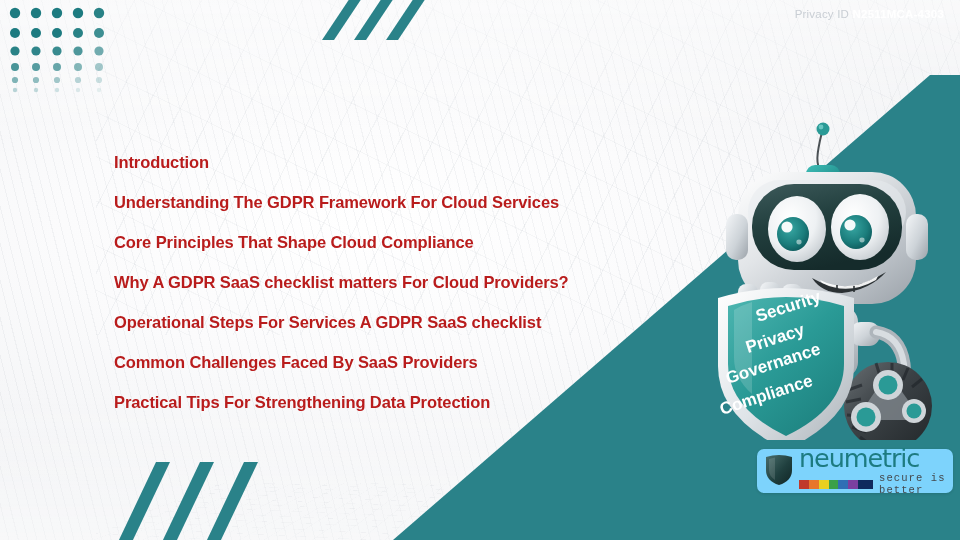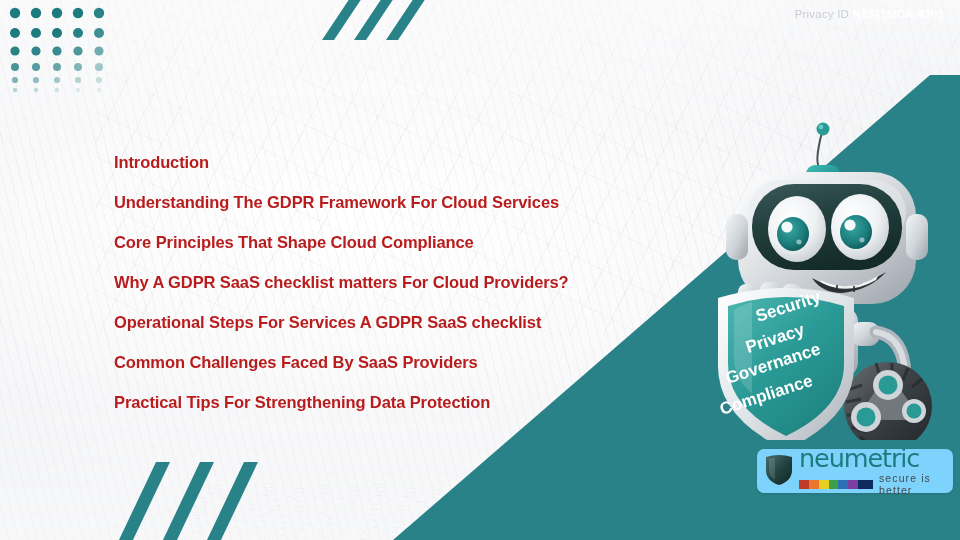--- a/index.html
+++ b/index.html
@@ -103,21 +103,21 @@
       #c0392b 0%, #c0392b 14%,
       #e8762b 14%, #e8762b 27%,
       #e9d020 27%, #e9d020 40%,
       #3aa04a 40%, #3aa04a 53%,
       #2f6fb5 53%, #2f6fb5 66%,
       #7b3fa0 66%, #7b3fa0 80%,
       #0f2a5e 80%, #0f2a5e 100%);
   }
   .logo-tag {
     font-size:10.5px; color:#45494d; margin-left:6px;
-    letter-spacing:1.1px; font-family:Liberation Sans, sans-serif;
+    letter-spacing:1.1px; font-family:Liberation Mono, monospace;
   }
 </style>
 </head>
 <body>
 
 <div class="stage">
 
   <div class="bg-base"></div>
   <div class="bg-grid-a"></div>
   <div class="bg-grid-b"></div>

